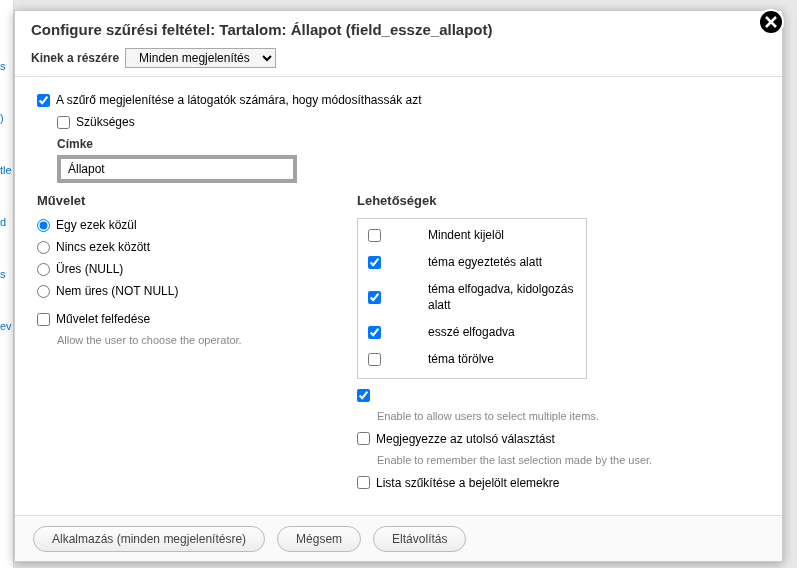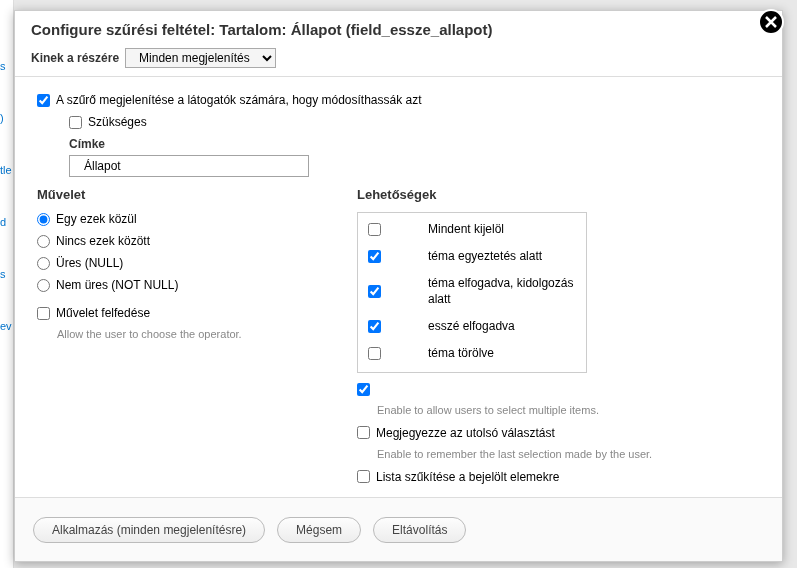--- a/index.html
+++ b/index.html
@@ -80,31 +80,31 @@
   .row-check {
     display: flex;
     align-items: center;
     gap: 6px;
     margin-bottom: 8px;
   }
   .row-check input[type="checkbox"],
   .row-check input[type="radio"] {
     width: 13px; height: 13px;
   }
-  .indent { margin-left: 32px; }
+  .indent { margin-left: 20px; }
   .section-label {
     font-weight: bold;
     color: #333;
     margin: 8px 0 4px 0;
     font-size: 12px;
   }
   .text-input {
     width: 240px;
-    padding: 3px 14px;
-    border: 1px solid #a3a3a3;
+    padding: 3px 7px;
+    border: 4px solid #a3a3a3;
     font-size: 12px;
   }
   .two-col {
     display: flex;
     gap: 40px;
     margin-top: 10px;
   }
   .col { flex: 0 0 auto; }
   .col-left { width: 280px; }
   .col-right { flex: 1; }
@@ -125,21 +125,21 @@
   .help-text {
     color: #888;
     font-size: 11px;
     margin: 2px 0 10px 20px;
   }
   .modal-footer {
     position: absolute;
     bottom: 0;
     left: 0;
     right: 0;
-    height: 64px;
+    height: 46px;
     border-top: 1px solid #ddd;
     background: #fafafa;
     display: flex;
     align-items: center;
     gap: 12px;
     padding: 0 18px;
   }
   .btn {
     background: linear-gradient(#fdfdfd, #ededed);
     border: 1px solid #bbb;

